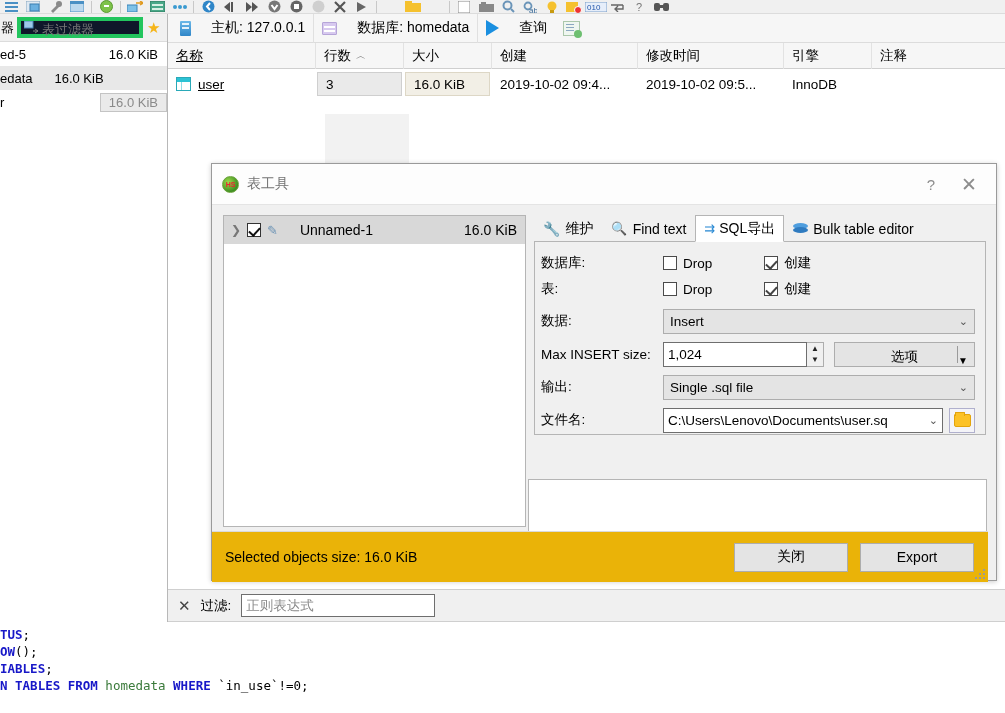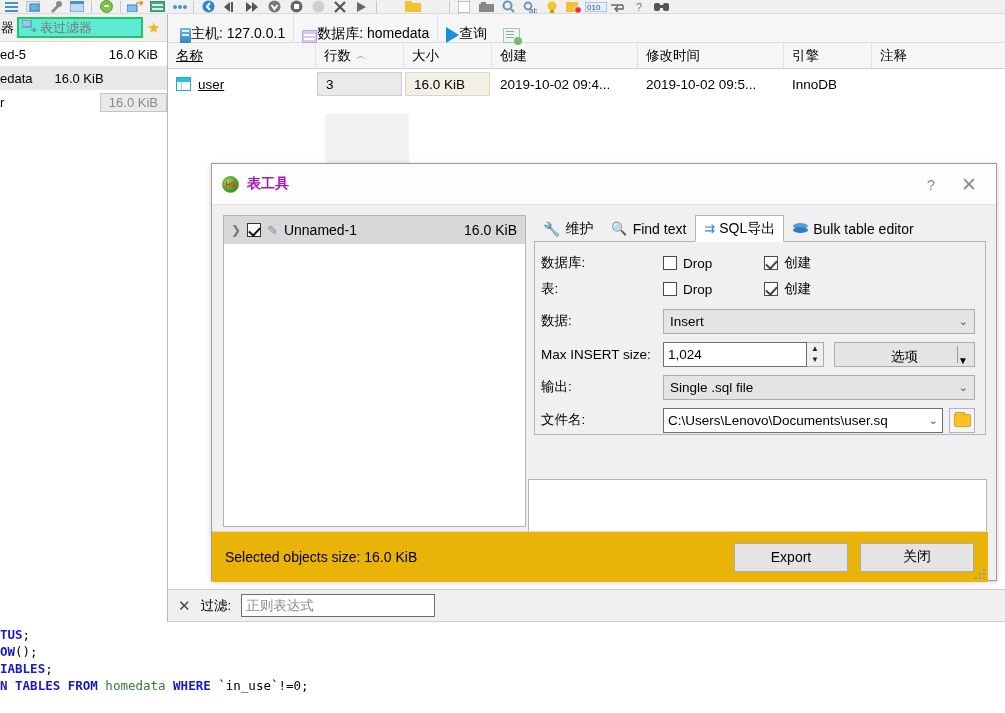--- a/index.html
+++ b/index.html
@@ -37,22 +37,22 @@
     background: #fff; border-right: 1px solid #b8b8b8;
     overflow: hidden;
   }
   .lf-filterbar {
     height: 28px; background: #f0f0f0; display: flex; align-items: center;
     border-bottom: 1px solid #dcdcdc; padding-left: 0px;
   }
   .lf-cut { font-size: 13px; padding: 0 1px; color:#000; }
   .lf-filterbox {
     height: 21px; flex: 1 1 auto; margin: 0 2px;
-    background: #5eead4; border: 2px solid #22c55e;
-    display: flex; align-items: center; gap: 4px; padding: 0 3px;
+    background: #0f172a; border: 4px solid #22c55e;
+    display: flex; align-items: flex-start; gap: 4px; padding: 0 3px;
     max-width: 126px;
   }
   .lf-filtertext { color: #777; font-size: 13px; white-space: nowrap; }
   .star { color: #f5b51a; font-size: 15px; margin: 0 4px 0 2px; }
 
   .lf-rows { position: relative; }
   .lf-row {
     height: 24px; display: flex; align-items: center; justify-content: flex-end;
     padding-right: 9px; font-size: 13px; white-space: nowrap;
   }
@@ -67,21 +67,21 @@
   
   .main {
     position: absolute; left: 168px; top: 14px; right: 0; height: 575px;
     background: #fff;
   }
   .crumbbar {
     height: 29px; background: #f6f6f6; border-bottom: 1px solid #dcdcdc;
     display: flex; align-items: center; gap: 0px; padding-left: 4px;
   }
   .crumb {
-    display: flex; align-items: flex-end; gap: 0;
+    display: flex; align-items: center; gap: 20px;
     padding: 0 8px; height: 29px; font-size: 14px; white-space: nowrap;
   }
   .crumb.sepline { border-left: 1px solid #e0e0e0; }
 
   .icon-server { width: 11px; height: 15px; background: linear-gradient(#6cb8e8,#2f86c8); border-radius: 1px; position: relative; }
   .icon-server::before { content:""; position:absolute; left:2px; top:2px; width:7px; height:2px; background:#fff; opacity:.85;}
   .icon-server::after { content:""; position:absolute; left:2px; top:6px; width:7px; height:2px; background:#fff; opacity:.85;}
   .icon-db { width: 15px; height: 13px; background: #d7c9ef; border:1px solid #b6a5d8; border-radius:1px; position:relative;}
   .icon-db::before{content:"";position:absolute;left:1px;top:3px;width:11px;height:2px;background:#fff;}
   .icon-db::after{content:"";position:absolute;left:1px;top:7px;width:11px;height:2px;background:#fff;}
@@ -161,21 +161,21 @@
   }
   .dlg-logo {
     width: 17px; height: 17px; border-radius: 50%;
     background: radial-gradient(circle at 35% 35%, #9ede4b, #3f8f22 70%);
     border: 1px solid #6aa23a; position: relative; flex: 0 0 17px;
   }
   .dlg-logo span {
     position:absolute; inset:0; display:flex; align-items:center; justify-content:center;
     font-size: 7px; color:#e23; font-weight:bold; font-family:"Liberation Sans",sans-serif;
   }
-  .dlg-title .t { margin-left: 8px; font-size: 14px; color: #a21caf; font-weight: bold; }
+  .dlg-title .t { margin-left: 8px; font-size: 14px; color: #737373; }
   .dlg-title .spacer { flex: 1 1 auto; }
   .dlg-help { width: 34px; text-align:center; color:#8d8d8d; font-size: 15px; }
   .dlg-x { width: 42px; text-align:center; color:#8d8d8d; font-size: 19px; }
 
   .dlg-body { position: relative; height: 377px; }
 
   .tree {
     position: absolute; left: 11px; top: 10px; width: 303px; height: 312px;
     background: #fff; border: 1px solid #b5b5b5;
   }
@@ -186,21 +186,21 @@
   .tw-chev { color: #777; font-size: 12px; width:10px; }
   .tw-check {
     width: 14px; height: 14px; background:#fff; border: 1px solid #333;
     position: relative; flex:0 0 14px;
   }
   .tw-check::after {
     content:""; position:absolute; left:3px; top:1px; width:5px; height:9px;
     border:solid #111; border-width: 0 2px 2px 0; transform: rotate(42deg);
   }
   .tw-pen { color:#6c93b5; font-size:13px; }
-  .tw-name { flex: 1 1 auto; }
+  .tw-name { flex: 1 1 auto; margin-left: 16px; }
   .tw-size { }
 
   .rightpane {
     position: absolute; left: 322px; top: 10px; width: 452px; height: 312px;
   }
   .tabs { display: flex; align-items: flex-end; height: 27px; }
   .tab {
     height: 27px; display: flex; align-items: center; gap: 5px;
     padding: 0 8px; font-size: 14px; border: 1px solid transparent;
     background: transparent; white-space: nowrap;
@@ -682,22 +682,22 @@
             </span>
           </div>
 
         </div>
       </div>
 
       <div class="whitepane"></div>
 
       <div class="dlg-footer">
         <span class="selsize">Selected objects size: 16.0 KiB</span>
+        <span class="fbtn">关闭</span>
         <span class="fbtn">Export</span>
-        <span class="fbtn">关闭</span>
         <span class="grip">
           <i style="right:0;bottom:0"></i>
             <i style="right:4px;bottom:0"></i>
             <i style="right:8px;bottom:0"></i>
           <i style="right:0;bottom:4px"></i>
             <i style="right:4px;bottom:4px"></i>
           <i style="right:0;bottom:8px"></i>
         </span>
       </div>
     </div>

